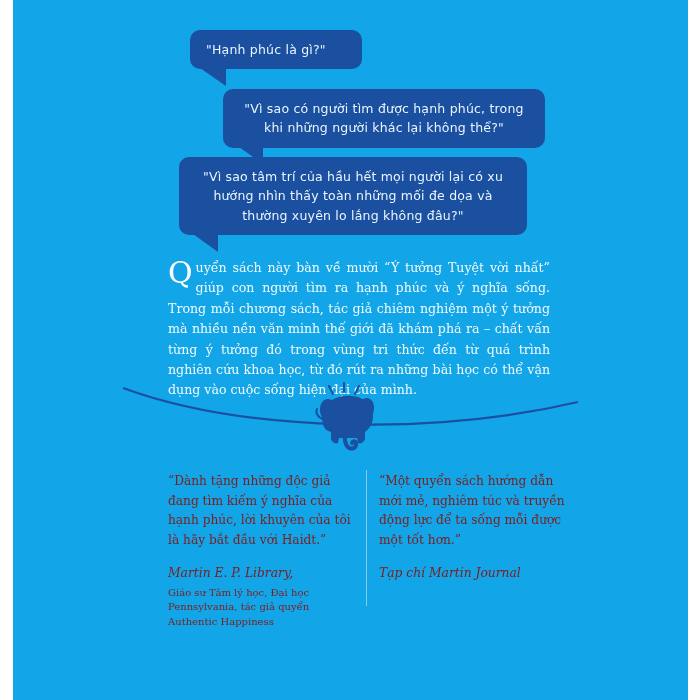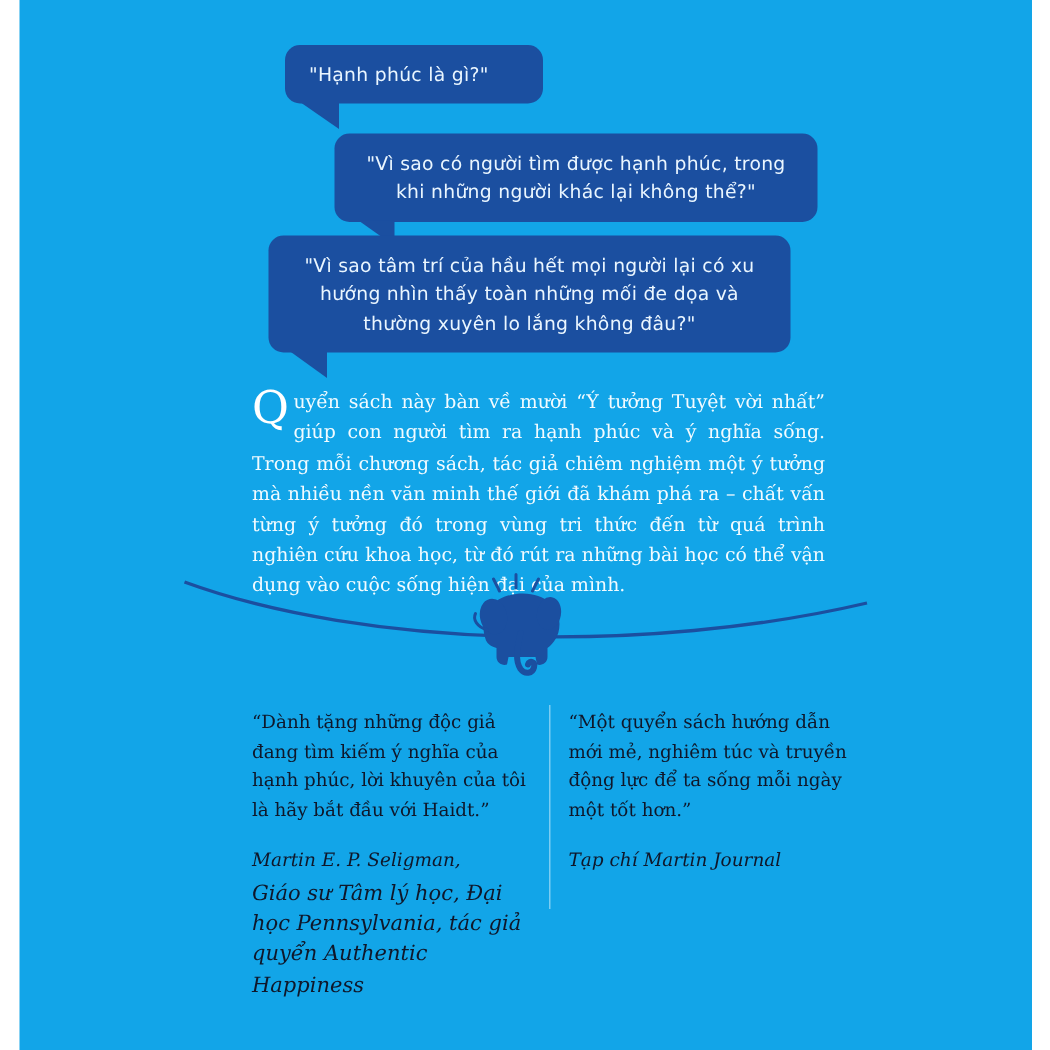--- a/index.html
+++ b/index.html
@@ -101,21 +101,21 @@
   #rope-area {
     position: absolute;
     left: 0;
     top: 380px;
     width: 675px;
     height: 90px;
   }
   
   .quote-col {
     position: absolute;
-    color: #0f172a;
+    color: #7f1d1d;
     font-family: "DejaVu Serif", serif;
     font-size: 12.2px;
     line-height: 1.6;
   }
   #quote-left {
     left: 155px;
     top: 472px;
     width: 190px;
   }
   #quote-right {
@@ -125,22 +125,21 @@
   }
   .quote-attrib {
     margin-top: 14px;
     font-family: "DejaVu Serif", serif;
   }
   .attrib-name {
     font-size: 12.3px;
     font-style: italic;
   }
   .attrib-role {
-    font-size: 14px;
-    font-style: italic;
+    font-size: 10px;
     line-height: 1.45;
     margin-top: 2px;
   }
   #divider {
     position: absolute;
     left: 353px;
     top: 470px;
     width: 1px;
     height: 136px;
     background: rgba(255,255,255,0.45);
@@ -191,25 +190,25 @@
         <path d="M312 40 C 305 38, 302 33, 304 29" stroke="#1b4fa0" stroke-width="2" fill="none" stroke-linecap="round"></path>
       </g>
     </svg>
   </div>
 
   <div id="divider"></div>
 
   <div class="quote-col" id="quote-left">
     <div>“Dành tặng những độc giả đang tìm kiếm ý nghĩa của hạnh phúc, lời khuyên của tôi là hãy bắt đầu với Haidt.”</div>
     <div class="quote-attrib">
-      <div class="attrib-name">Martin E. P. Seligman,</div>
+      <div class="attrib-name">Martin E. P. Library,</div>
       <div class="attrib-role">Giáo sư Tâm lý học, Đại học Pennsylvania, tác giả quyển Authentic Happiness</div>
     </div>
   </div>
 
   <div class="quote-col" id="quote-right">
-    <div>“Một quyển sách hướng dẫn mới mẻ, nghiêm túc và truyền động lực để ta sống mỗi ngày một tốt hơn.”</div>
+    <div>“Một quyển sách hướng dẫn mới mẻ, nghiêm túc và truyền động lực để ta sống mỗi được một tốt hơn.”</div>
     <div class="quote-attrib">
       <div class="attrib-name">Tạp chí Martin Journal</div>
     </div>
   </div>
 
 </div>
 
 </body></html>

